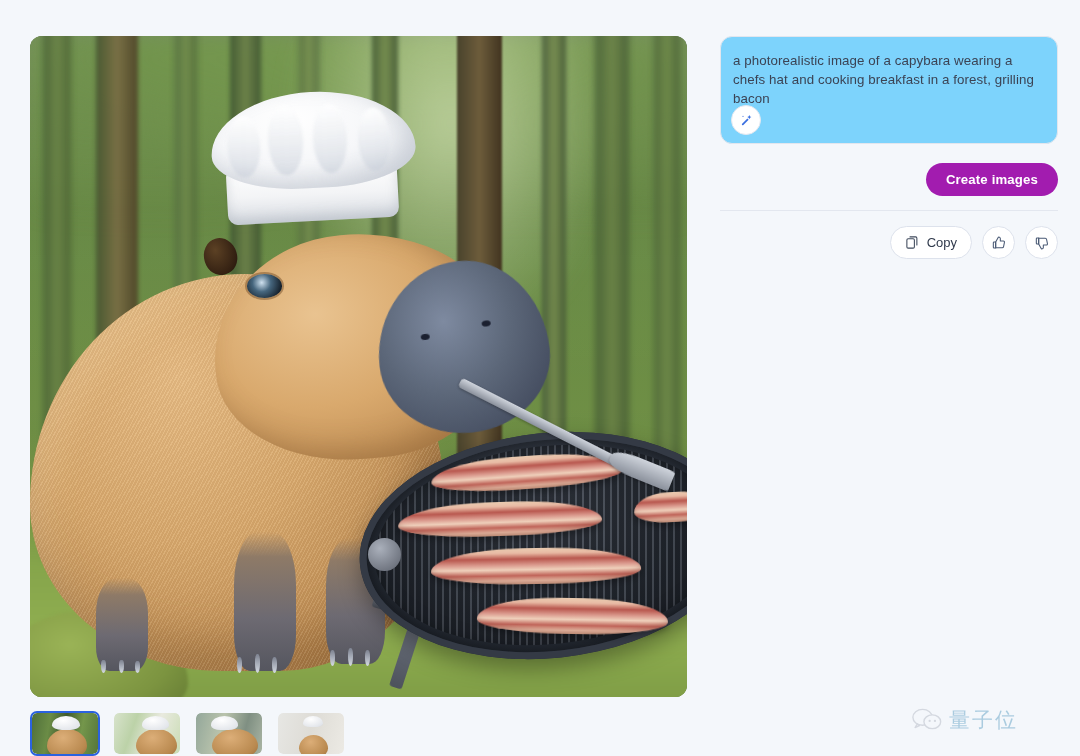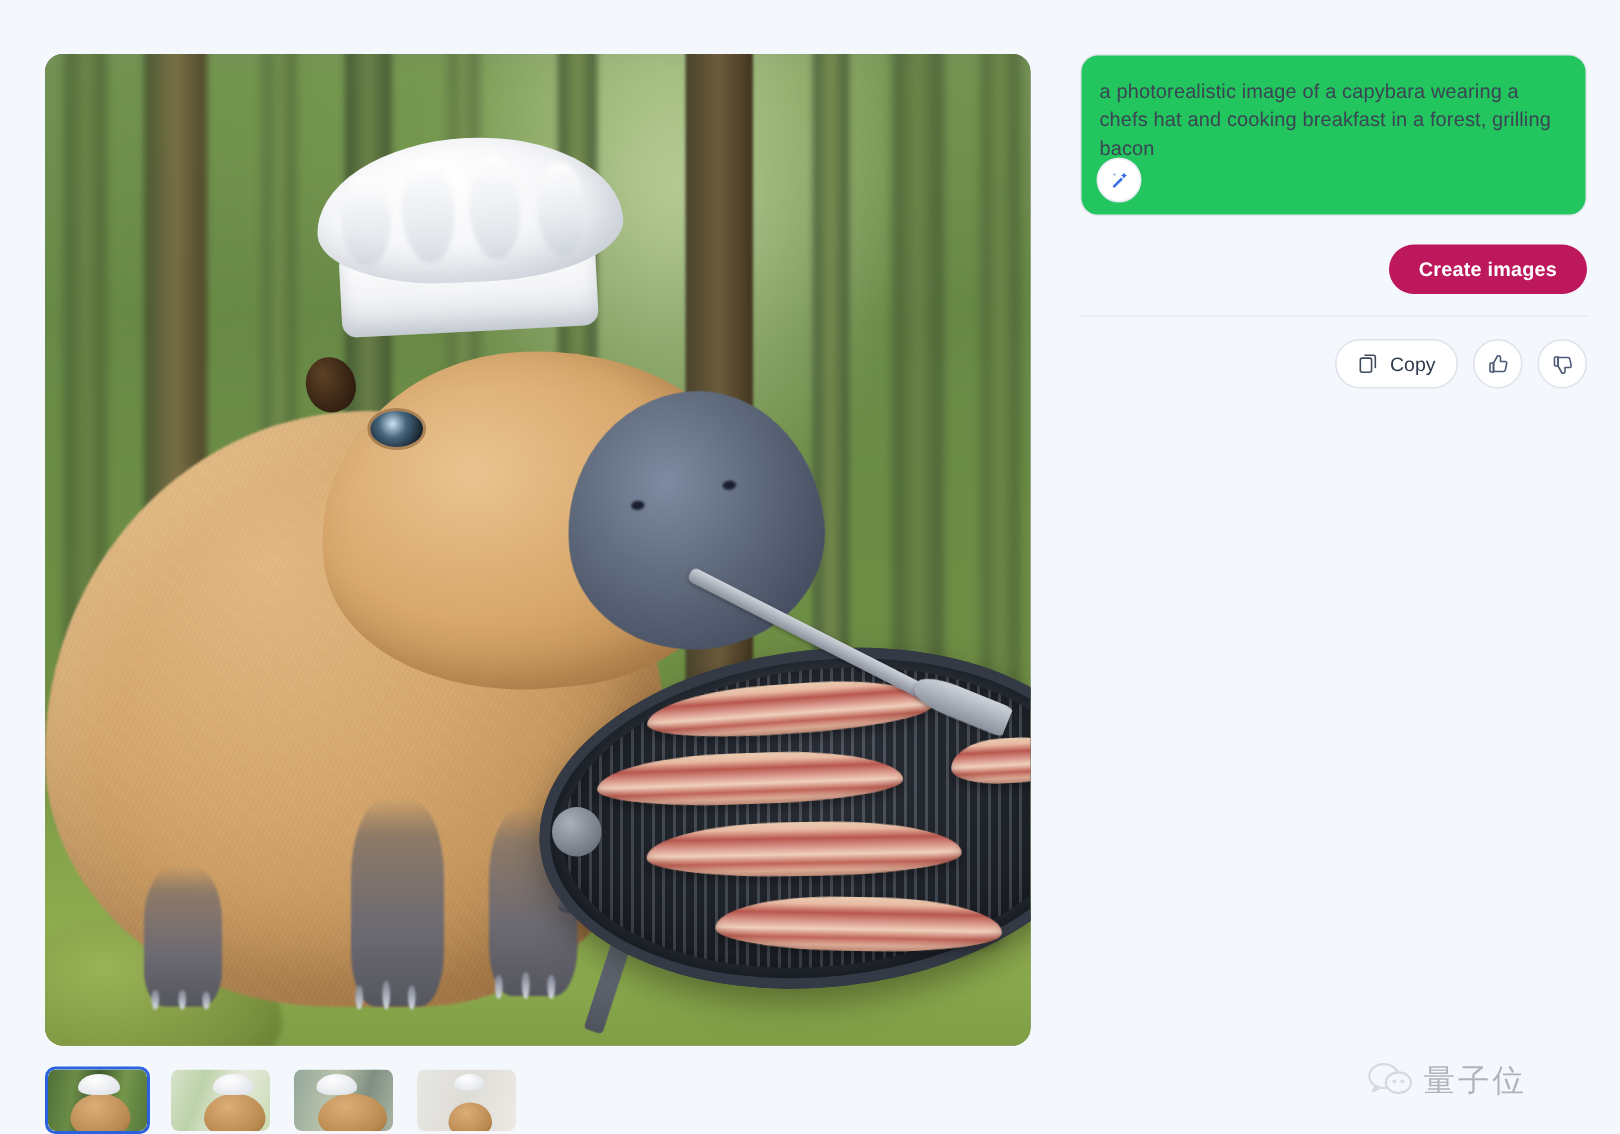--- a/index.html
+++ b/index.html
@@ -260,21 +260,21 @@
 
   
   .right-panel {
     position: absolute;
     left: 720px; top: 36px;
     width: 338px;
   }
   .prompt-box {
     position: relative;
     width: 338px; height: 108px;
-    background: #22c55e;
+    background: #7dd3fc;
     border: 1px solid #e2e6ee;
     border-radius: 12px;
     padding: 14px 14px 10px 12px;
   }
   .prompt-text {
     font-size: 13.3px;
     line-height: 19px;
     color: #3b4354;
     letter-spacing: .1px;
     width: 312px;
@@ -288,21 +288,21 @@
     background: #ffffff;
     display: flex; align-items: center; justify-content: center;
     cursor: pointer;
   }
 
   .create-row {
     display: flex; justify-content: flex-end;
     margin-top: 19px;
   }
   .btn-create {
-    background: #be185d;
+    background: #a21caf;
     color: #ffffff;
     font-size: 13.2px;
     font-weight: bold;
     letter-spacing: .15px;
     border: none;
     border-radius: 18px;
     padding: 0 20px;
     height: 33px;
     cursor: pointer;
     font-family: "Liberation Sans", sans-serif;
@@ -343,21 +343,21 @@
 
   
   .watermark {
     position: absolute;
     left: 912px; top: 706px;
     display: flex; align-items: center; gap: 7px;
     opacity: .30;
   }
   .wm-text {
     font-size: 21px;
-    color: #0f172a;
+    color: #0369a1;
     letter-spacing: 2px;
     font-family: Liberation Mono, monospace;
   }
 </style>
 </head>
 <body>
 
 <div id="app">
 
   <div class="image-stage">

